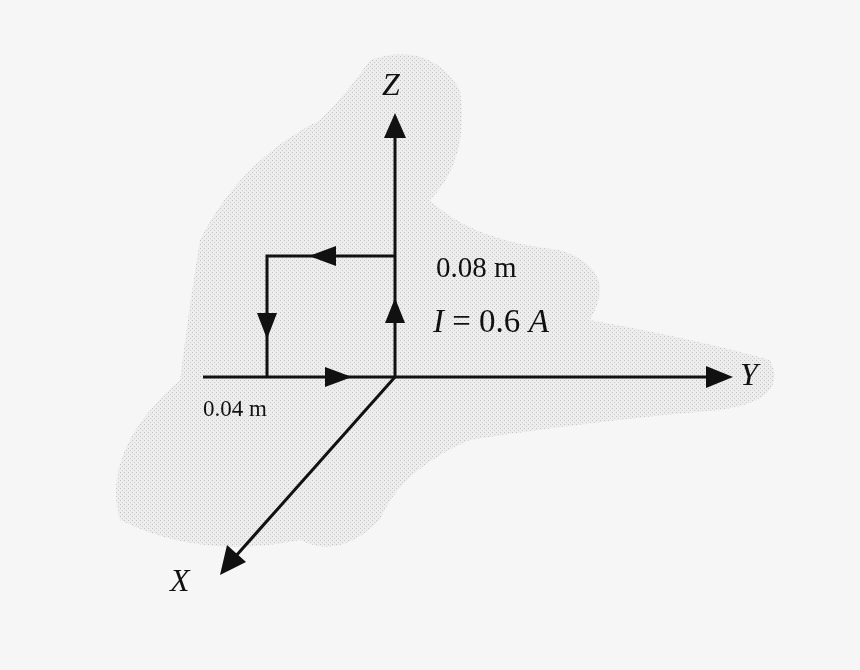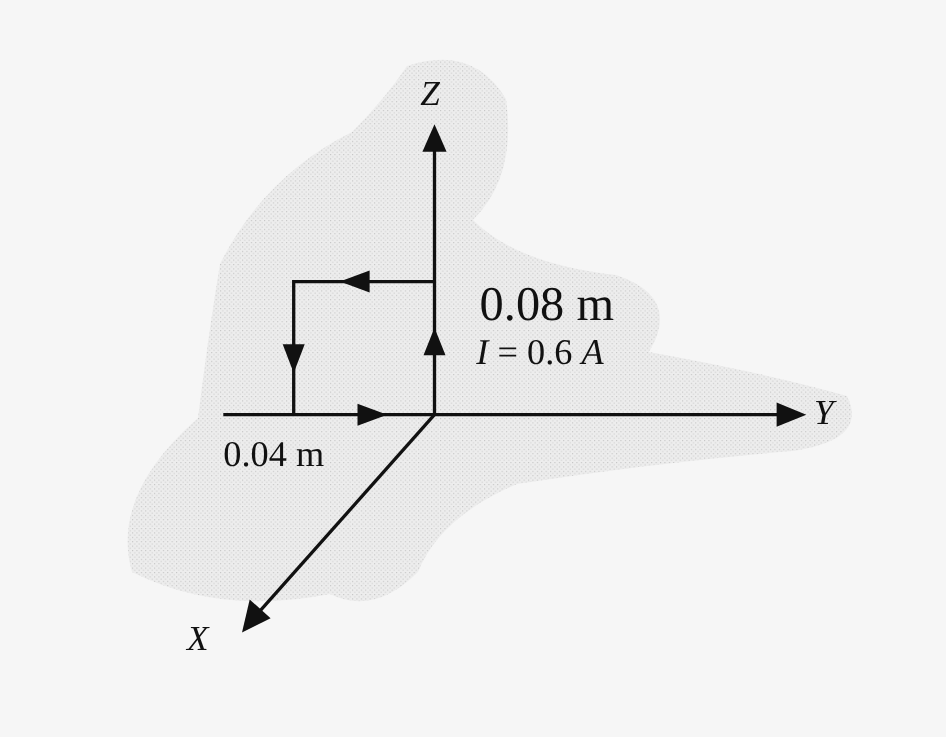--- a/index.html
+++ b/index.html
@@ -35,17 +35,17 @@
   <polygon points="309,256 336,246 336,266" fill="#111"></polygon>
   <polygon points="267,339 257,313 277,313" fill="#111"></polygon>
   <polygon points="352,377 325,367 325,387" fill="#111"></polygon>
   <polygon points="395,298 385,323 405,323" fill="#111"></polygon>
 </svg>
 
 <div class="lbl it" style="left:382px; top:66px; font-size:32px;">Z</div>
 <div class="lbl it" style="left:740px; top:356px; font-size:32px;">Y</div>
 <div class="lbl it" style="left:170px; top:562px; font-size:32px;">X</div>
 
-<div class="lbl" style="left:436px; top:251px; font-size:44px;">0.08 m</div>
+<div class="lbl" style="left:436px; top:251px; font-size:29px;">0.08 m</div>
 <div class="lbl" style="left:433px; top:303px; font-size:33px;">
   <span class="it">I</span><span> = 0.6 </span><span class="it">A</span>
 </div>
-<div class="lbl" style="left:203px; top:396px; font-size:33px;">0.04 m</div>
+<div class="lbl" style="left:203px; top:396px; font-size:23px;">0.04 m</div>
 
 </body></html>

